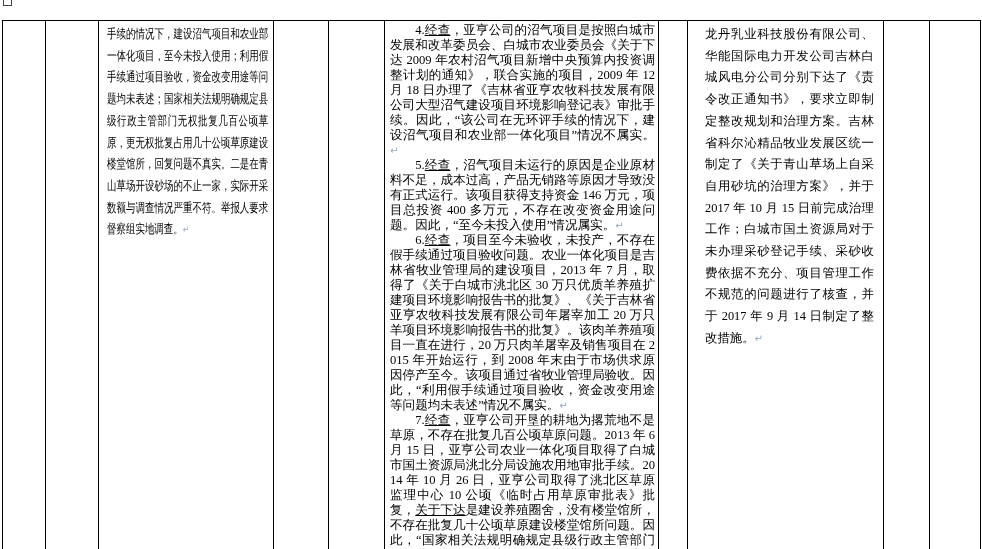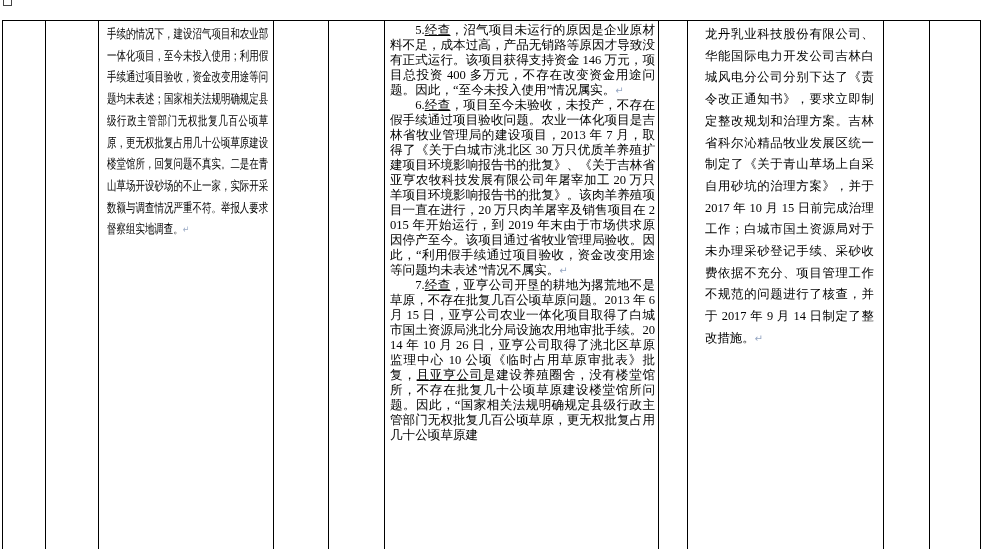--- a/index.html
+++ b/index.html
@@ -80,23 +80,24 @@
   <div class="cell c1"></div>
   <div class="cell c2"></div>
   <div class="cell c3">
     <div class="squish">
         <p class="para"><span>手续的情况下，建设沼气项目和农业部一体化项目，至今未投入使用；利用假手续通过项目验收，资金改变用途等问题均未表述；国家相关法规明确规定县级行政主管部门无权批复几百公顷草原，更无权批复占用几十公顷草原建设楼堂馆所，回复问题不真实。二是在青山草场开设砂场的不止一家，实际开采数额与调查情况严重不符。举报人要求督察组实地调查。</span><span class="pilcrow">↵</span></p>
       </div>
   </div>
   <div class="cell c4"></div>
   <div class="cell c5"></div>
   <div class="cell c6">
+      <p class="para indent"><span>4.</span><span class="u">经查</span><span>，亚亨公司的沼气项目是按照白城市发展和改革委员会、白城市农业委员会《关于下达 2009 年农村沼气项目新增中央预算内投资调整计划的通知》，联合实施的项目，2009 年 12 月 18 日办理了《吉林省亚亨农牧科技发展有限公司大型沼气建设项目环境影响登记表》审批手续。因此，“该公司在无环评手续的情况下，建设沼气项目和农业部一体化项目”情况不属实。</span><span class="pilcrow">↵</span></p>
       <p class="para indent"><span>5.</span><span class="u">经查</span><span>，沼气项目未运行的原因是企业原材料不足，成本过高，产品无销路等原因才导致没有正式运行。该项目获得支持资金 146 万元，项目总投资 400 多万元，不存在改变资金用途问题。因此，“至今未投入使用”情况属实。</span><span class="pilcrow">↵</span></p>
-      <p class="para indent"><span>6.</span><span class="u">经查</span><span>，项目至今未验收，未投产，不存在假手续通过项目验收问题。农业一体化项目是吉林省牧业管理局的建设项目，2013 年 7 月，取得了《关于白城市洮北区 30 万只优质羊养殖扩建项目环境影响报告书的批复》、《关于吉林省亚亨农牧科技发展有限公司年屠宰加工 20 万只羊项目环境影响报告书的批复》。该肉羊养殖项目一直在进行，20 万只肉羊屠宰及销售项目在 2015 年开始运行，到 2019 年末由于市场供求原因停产至今。该项目通过省牧业管理局验收。因此，“利用假手续通过项目验收，资金改变用途等问题均未表述”情况不属实。</span><span class="pilcrow">↵</span></p>
-      <p class="para indent"><span>7.</span><span class="u">经查</span><span>，亚亨公司开垦的耕地为撂荒地不是草原，不存在批复几百公顷草原问题。2013 年 6 月 15 日，亚亨公司农业一体化项目取得了白城市国土资源局洮北分局设施农用地审批手续。2014 年 10 月 26 日，亚亨公司取得了洮北区草原监理中心 10 公顷《临时占用草原审批表》批复，</span><span class="u">且亚亨公司</span><span>是建设养殖圈舍，没有楼堂馆所，不存在批复几十公顷草原建设楼堂馆所问题。因此，“国家相关法规明确规定县级行政主管部门无权批复几百公顷草原，更无权批复占用几十公顷草原建</span></p>
+      <p class="para indent"><span>6.</span><span class="u">经查</span><span>，项目至今未验收，未投产，不存在假手续通过项目验收问题。农业一体化项目是吉林省牧业管理局的建设项目，2013 年 7 月，取得了《关于白城市洮北区 30 万只优质羊养殖扩建项目环境影响报告书的批复》、《关于吉林省亚亨农牧科技发展有限公司年屠宰加工 20 万只羊项目环境影响报告书的批复》。该肉羊养殖项目一直在进行，20 万只肉羊屠宰及销售项目在 2015 年开始运行，到 2008 年末由于市场供求原因停产至今。该项目通过省牧业管理局验收。因此，“利用假手续通过项目验收，资金改变用途等问题均未表述”情况不属实。</span><span class="pilcrow">↵</span></p>
+      <p class="para indent"><span>7.</span><span class="u">经查</span><span>，亚亨公司开垦的耕地为撂荒地不是草原，不存在批复几百公顷草原问题。2013 年 6 月 15 日，亚亨公司农业一体化项目取得了白城市国土资源局洮北分局设施农用地审批手续。2014 年 10 月 26 日，亚亨公司取得了洮北区草原监理中心 10 公顷《临时占用草原审批表》批复，</span><span class="u">关于下达</span><span>是建设养殖圈舍，没有楼堂馆所，不存在批复几十公顷草原建设楼堂馆所问题。因此，“国家相关法规明确规定县级行政主管部门无权批复几百公顷草原，更无权批复占用几十公顷草原建</span></p>
     </div>
   <div class="cell c7"></div>
   <div class="cell c8">
       <p class="para"><span>龙丹乳业科技股份有限公司、华能国际电力开发公司吉林白城风电分公司分别下达了《责令改正通知书》，要求立即制定整改规划和治理方案。吉林省科尔沁精品牧业发展区统一制定了《关于青山草场上自采自用砂坑的治理方案》，并于 2017 年 10 月 15 日前完成治理工作；白城市国土资源局对于未办理采砂登记手续、采砂收费依据不充分、项目管理工作不规范的问题进行了核查，并于 2017 年 9 月 14 日制定了整改措施。</span><span class="pilcrow">↵</span></p>
     </div>
   <div class="cell c9"></div>
   <div class="cell c10"></div>
 </div>
 
 </body></html>

